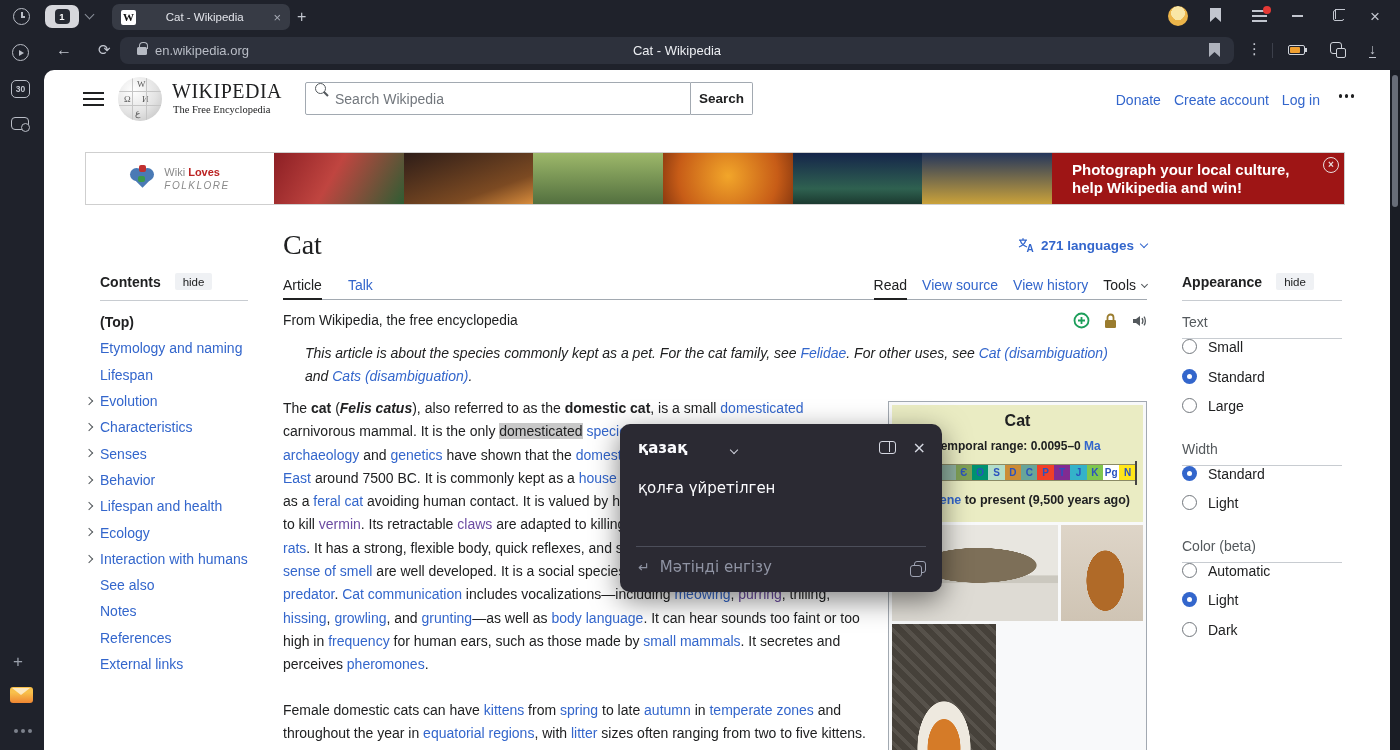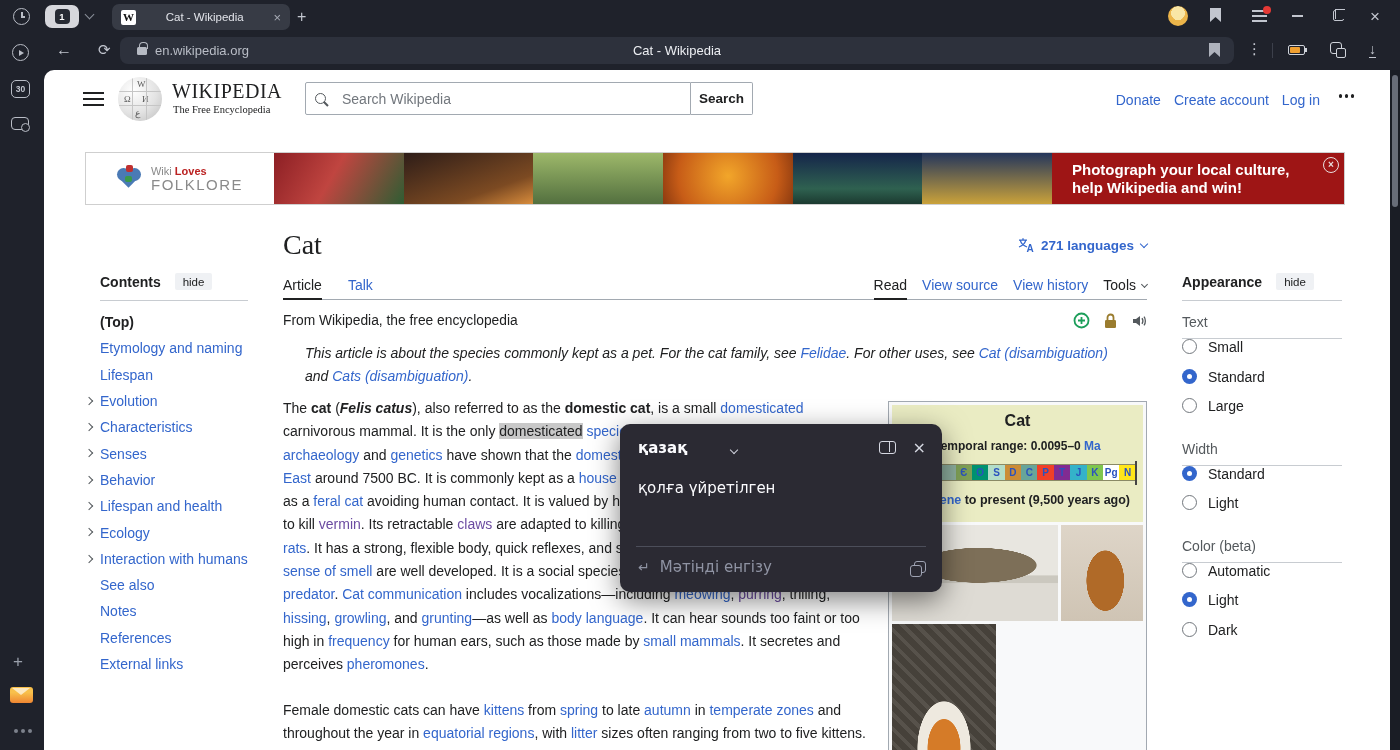--- a/index.html
+++ b/index.html
@@ -68,42 +68,42 @@
   
   .hamburger{position:absolute;left:39px;top:22px;width:21px;height:14px;border-top:2px solid #202122;border-bottom:2px solid #202122}
   .hamburger::before{content:"";position:absolute;left:0;top:4px;width:21px;height:2px;background:#202122}
   .globe{position:absolute;left:74px;top:7px;width:44px;height:44px;border-radius:50%;background:radial-gradient(circle at 35% 30%,#fff,#e3e3e3 55%,#bdbdbd);overflow:hidden}
   .globe i{position:absolute;font-family:"Liberation Serif",serif;font-style:normal;color:#5a5a5a;font-size:9px}
   .globe::before{content:"";position:absolute;left:0;top:14px;width:44px;height:1px;background:#c6c6c6;box-shadow:0 14px 0 #c6c6c6}
   .globe::after{content:"";position:absolute;left:14px;top:0;width:1px;height:44px;background:#c6c6c6;box-shadow:14px 0 0 #c6c6c6}
   .wordmark{position:absolute;left:128px;top:10px;font-family:"Liberation Serif",serif;font-size:20px;letter-spacing:.5px}
   .tagline{position:absolute;left:129px;top:34px;font-family:"Liberation Serif",serif;font-size:10.5px}
   .searchbox{position:absolute;left:261px;top:12px;width:448px;height:33px;display:flex}
-  .search-left{flex:1;border:1px solid #a2a9b1;border-radius:2px 0 0 2px;display:flex;align-items:center;padding:0 9px;gap:16px;background:#fff}
+  .search-left{flex:1;border:1px solid #a2a9b1;border-radius:2px 0 0 2px;display:flex;padding:0 9px;gap:9px;background:#fff}
   .mag{width:11px;height:11px;border:1.6px solid #54595d;border-radius:50%;position:relative;flex:none}
   .mag::after{content:"";position:absolute;right:-4px;bottom:-2px;width:6px;height:1.6px;background:#54595d;transform:rotate(45deg)}
   .search-left input{border:none;outline:none;flex:1;font-size:14px;font-family:inherit;color:#202122}
   .search-left input::placeholder{color:#72777d}
   .search-btn{width:62px;border:1px solid #a2a9b1;border-left:none;border-radius:0 2px 2px 0;background:#fff;font-weight:bold;font-size:13.5px;font-family:inherit;color:#202122}
   .hdr-links{position:absolute;right:70px;top:22px;display:flex;gap:13px;font-size:14px;color:#36c}
   .hlink{cursor:pointer}
   .more-dots{position:absolute;right:48px;top:24px;width:3.5px;height:3.5px;border-radius:50%;background:#202122;box-shadow:6px 0 0 #202122,12px 0 0 #202122}
 
   
   .banner{position:absolute;left:41px;top:82px;width:1260px;height:53px;display:flex;border:1px solid #cfcfcf}
   .b-logo{width:188px;background:#fff;display:flex;align-items:center;justify-content:center;gap:10px;flex:none}
   .heart{position:relative;width:24px;height:22px;flex:none}
   .heart::before,.heart::after{content:"";position:absolute;width:13px;height:13px;border-radius:50%;background:#4a7ab5;top:0}
   .heart::before{left:0}.heart::after{right:0}
   .heart i{position:absolute;left:5.5px;top:4px;width:13px;height:13px;background:#4a7ab5;transform:rotate(45deg)}
   .heart .pz1{position:absolute;left:9px;top:-3px;width:7px;height:7px;background:#c03030;z-index:2;border-radius:2px}
   .heart .pz2{position:absolute;left:8px;top:8px;width:7px;height:6px;background:#3a9a4a;z-index:2;border-radius:2px}
   .b-logo-text{font-size:11px;color:#8a8a8a;line-height:13px}
   .b-loves{color:#b22;font-weight:bold}
-  .b-folk{letter-spacing:1.5px;font-size:15px}
+  .b-folk{font-style:italic;letter-spacing:1.5px;font-size:10px}
   .b-strip{flex:1;display:flex;overflow:hidden}
   .bphoto{flex:1}
   .b-red{width:292px;flex:none;background:#9e1515;color:#fff;position:relative;display:flex;align-items:center;padding:0 30px 0 20px;font-weight:bold;font-size:15px;line-height:18px}
   .b-close{position:absolute;top:4px;right:5px;width:16px;height:16px;border:1.5px solid #e9dede;border-radius:50%;color:#e9dede;font-size:10px;display:flex;align-items:center;justify-content:center}
 
   
   .toc{position:absolute;left:41px;top:203px;width:208px;font-size:14px}
   .panel-title-row{display:flex;align-items:center;gap:14px}
   .panel-title{font-weight:bold}
   .hide-btn{background:#eff1f4;border-radius:2px;font-size:11.5px;padding:2.5px 8px;color:#202122}

